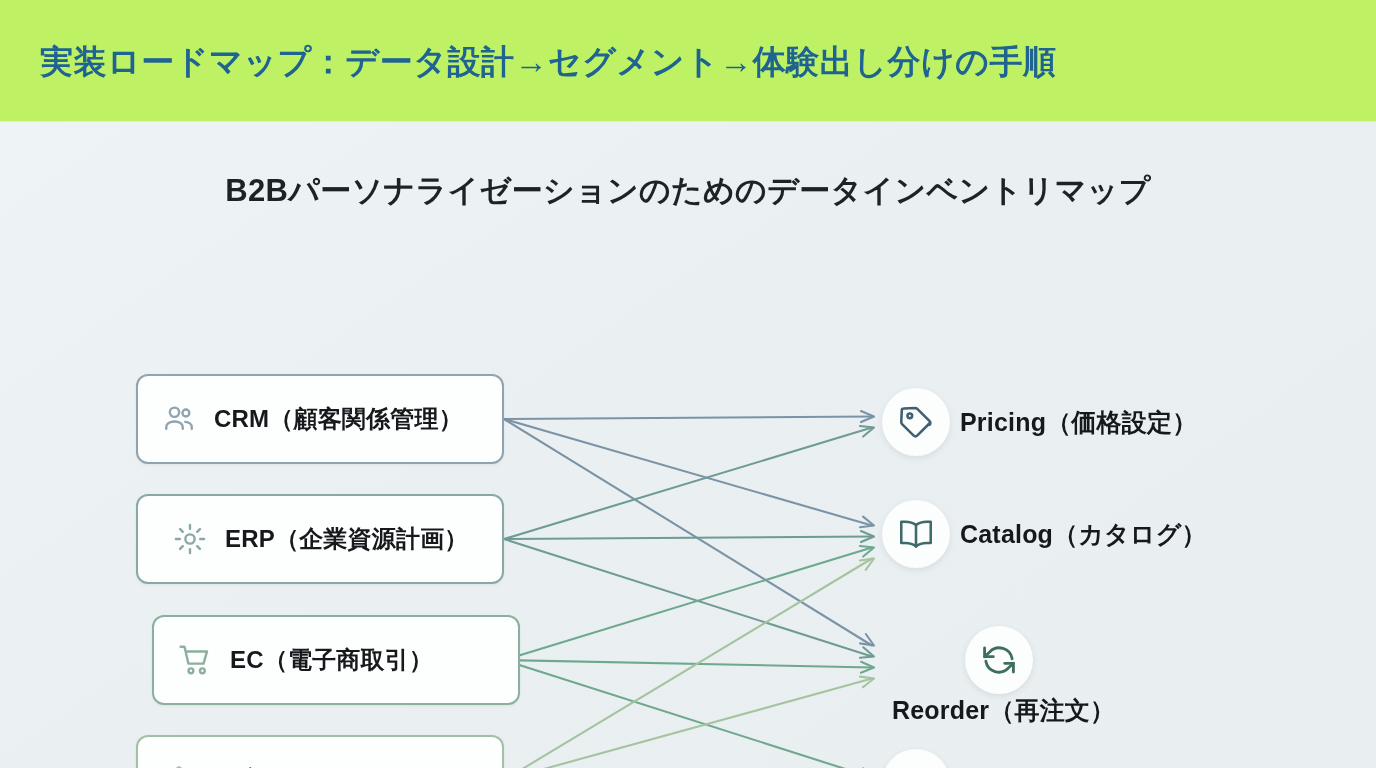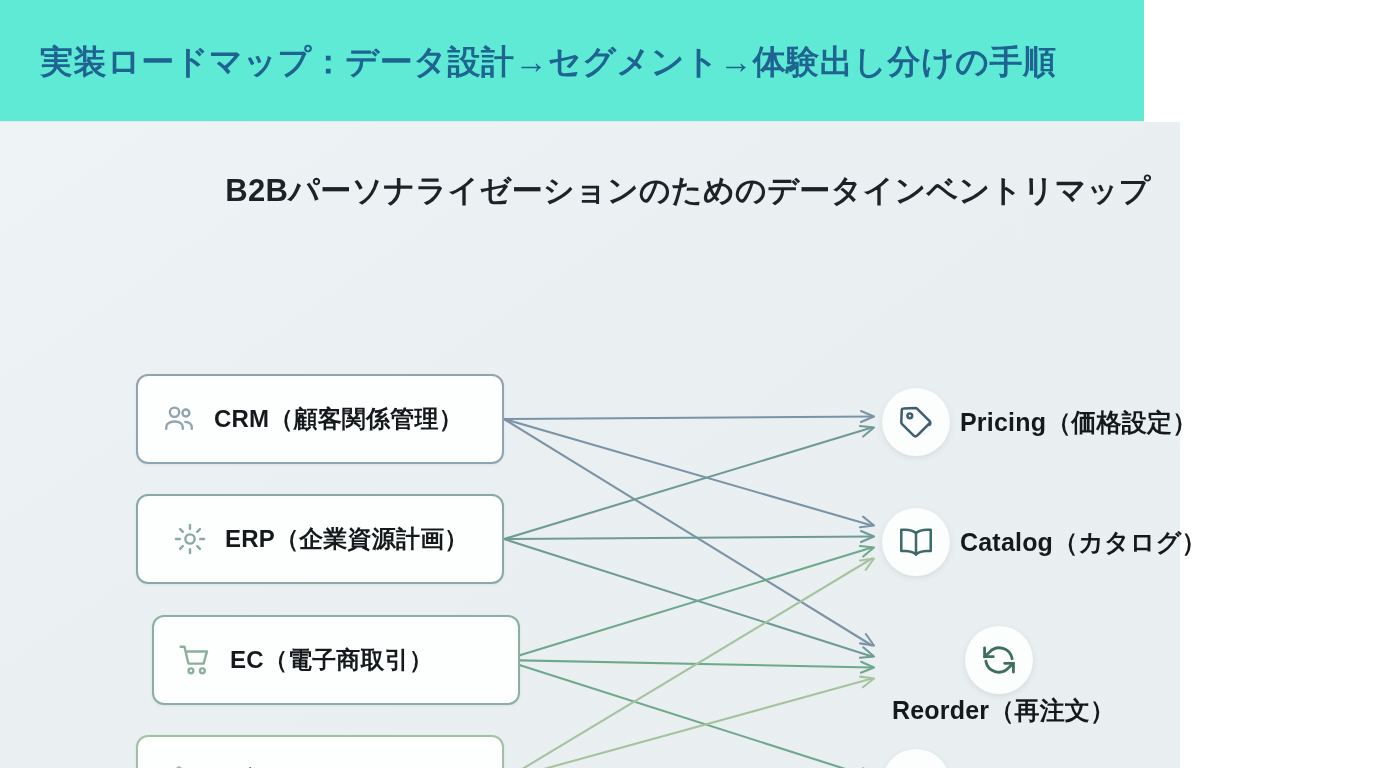--- a/index.html
+++ b/index.html
@@ -5,33 +5,33 @@
   * { margin:0; padding:0; box-sizing:border-box; }
   html, body { width:1376px; height:768px; overflow:hidden; }
   body {
     font-family:"Liberation Sans", sans-serif;
     background:#ffffff;
   }
   #stage { position:relative; width:1376px; height:768px; }
 
   
   .header {
-    position:absolute; left:0; top:0; width:1144px; height:122px;
-    background:#5eead4;
+    position:absolute; left:0; top:0; width:1376px; height:122px;
+    background:#bef264;
     border-bottom:1px solid #e2e8ec;
   }
   .header-title {
     position:absolute; left:40px; top:40px;
     font-size:33px; font-weight:bold; letter-spacing:0.5px;
     color:#1f6391; white-space:nowrap;
   }
 
   
   .canvas {
-    position:absolute; left:0; top:122px; width:1180px; height:646px;
+    position:absolute; left:0; top:122px; width:1376px; height:646px;
     background:linear-gradient(145deg,#eef3f5 0%,#eaf0f2 45%,#e9eff0 100%);
   }
   .chart-title {
     position:absolute; left:0; top:48px; width:1376px; text-align:center;
     font-size:31px; font-weight:bold; color:#1c2326; letter-spacing:0.3px;
     white-space:nowrap;
   }
 
   
   .src-box {
@@ -184,21 +184,21 @@
     <div id="targets">
         <div class="tgt" style="top: 264px;">
           <div class="tgt-circle">
             <svg width="38" height="38" viewBox="0 0 24 24" fill="none" stroke="#3f5f72" stroke-width="1.6" stroke-linecap="round" stroke-linejoin="round">
       <path d="M20.6 12.8 12.9 20.5a1.8 1.8 0 0 1-2.5 0L3.2 13.3a1.8 1.8 0 0 1-.5-1.3l.3-7.2a1.3 1.3 0 0 1 1.3-1.3l7.2-.3c.5 0 .9.2 1.3.5l7.8 7.8a1.6 1.6 0 0 1 0 2.3z"></path>
       <circle cx="8.1" cy="8.1" r="1.5"></circle>
             </svg>
           </div>
           <div class="tgt-label">Pricing（価格設定）</div>
         </div>
-        <div class="tgt" style="top: 384px; text-align: right;">
+        <div class="tgt" style="top: 376px; text-align: right;">
           <div class="tgt-circle">
             <svg width="38" height="38" viewBox="0 0 24 24" fill="none" stroke="#3d6b6a" stroke-width="1.6" stroke-linecap="round" stroke-linejoin="round">
       <path d="M12 6.3C10.3 4.9 8 4.2 5.1 4.2H2.7v13.5h2.4c2.9 0 5.2.7 6.9 2.1"></path>
       <path d="M12 6.3c1.7-1.4 4-2.1 6.9-2.1h2.4v13.5h-2.4c-2.9 0-5.2.7-6.9 2.1"></path>
       <path d="M12 6.3v13.5"></path>
             </svg>
           </div>
           <div class="tgt-label">Catalog（カタログ）</div>
         </div>
         <div class="tgt" style="top: 504px; flex-direction: column;">

